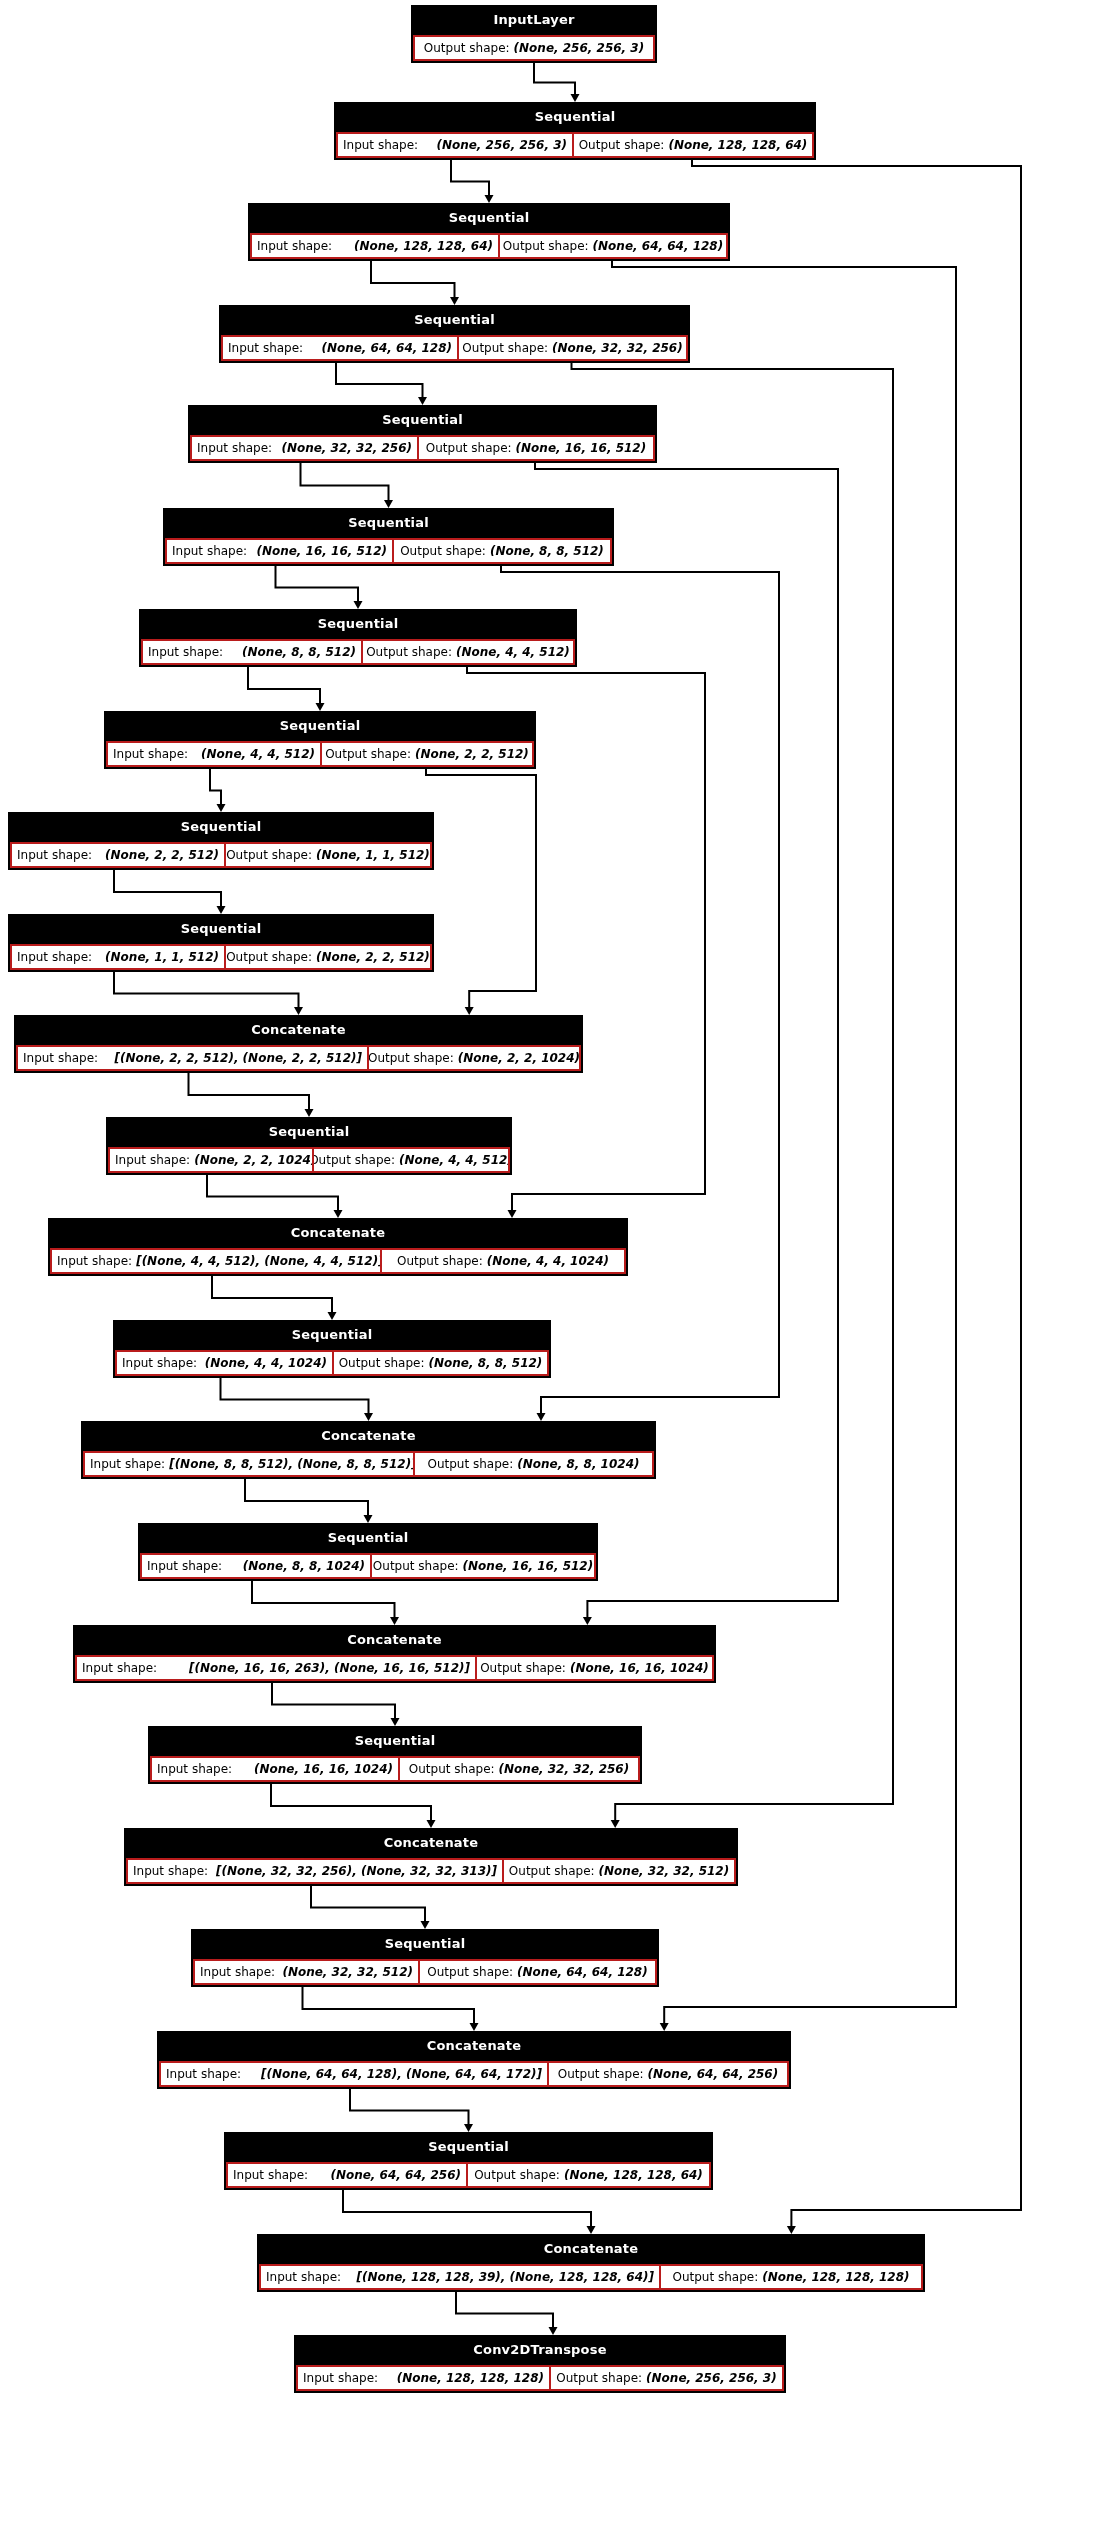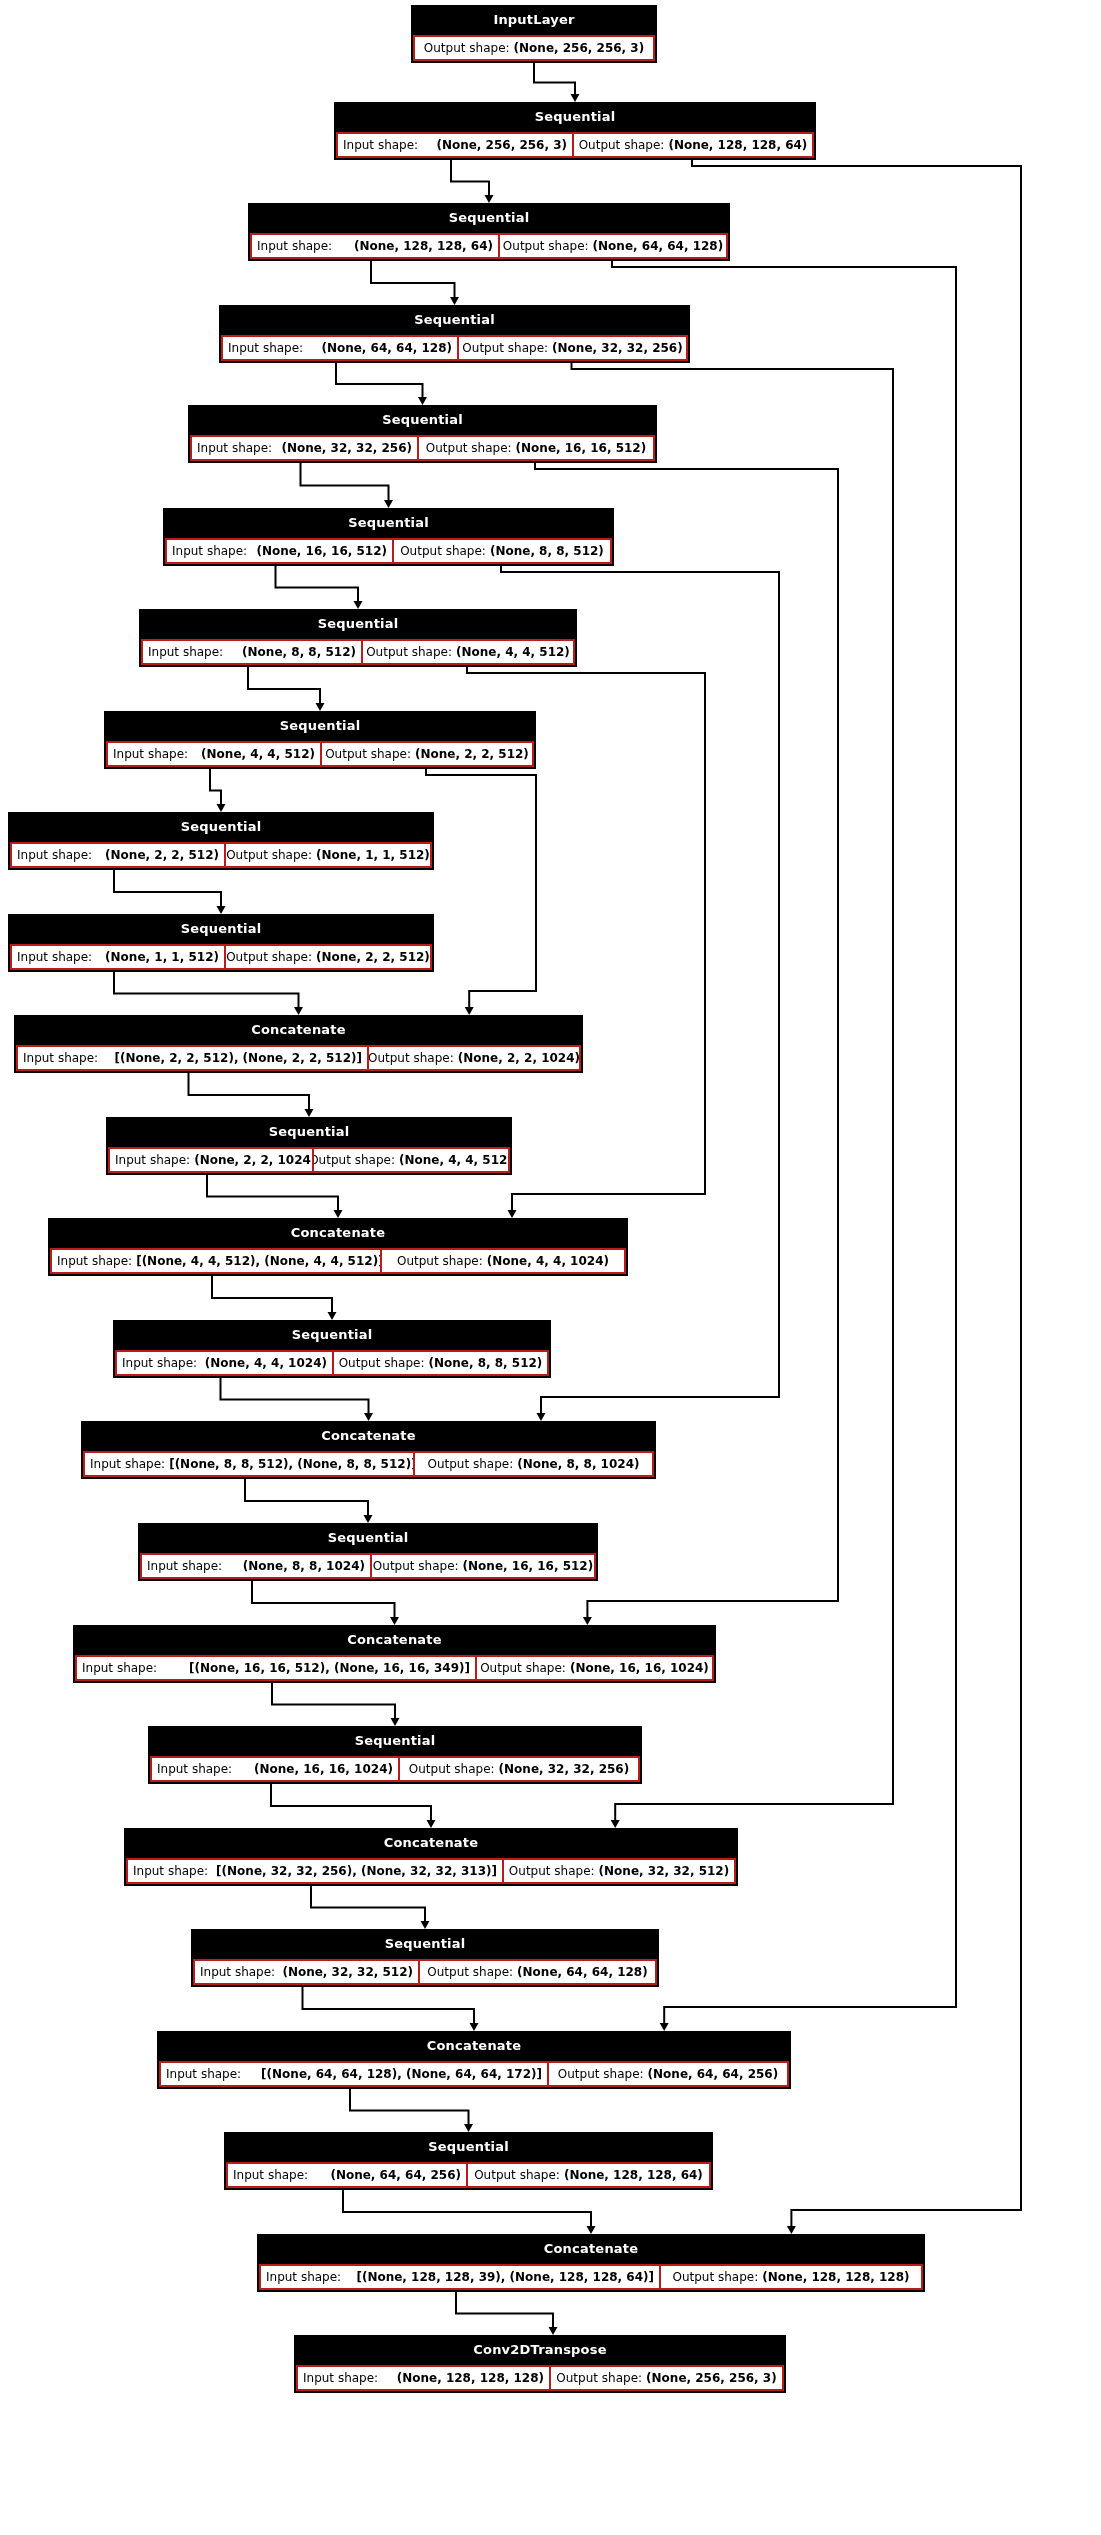--- a/index.html
+++ b/index.html
@@ -16,21 +16,21 @@
   }
   .node .shapes{display:flex;height:28px;box-sizing:border-box;
      border-top:2px solid #000;background:#b91c1c;}
   .cell{
     background:#fff;display:flex;align-items:center;justify-content:center;
     font-size:12px;color:#000;white-space:nowrap;overflow:hidden;
     box-sizing:border-box;padding:0 5px;margin:2px 0 2px 2px;
   }
   .cell:last-child{margin-right:2px;}
   .cell.wfix{flex:none;justify-content:space-between;}
-  .cell b{font-weight:bold;margin-left:4px;}
+  .cell b{font-weight:bold;margin-left:4px;font-style:italic;}
   .lbl{font-weight:normal;}
 </style>
 </head>
 <body>
 
 <div id="canvas">
   <svg id="edges" xmlns="http://www.w3.org/2000/svg" viewBox="0 0 1101 2535">
       <path d="M 534 63 L 534 82.5 L 575 82.5 L 575 94" stroke="#000" stroke-width="2" fill="none"></path>
       <path d="M 570.5 94 L 579.5 94 L 575 102 Z" fill="#000"></path>
       <path d="M 451 160 L 451 181.5 L 489 181.5 L 489 195" stroke="#000" stroke-width="2" fill="none"></path>
@@ -294,21 +294,21 @@
           <span class="lbl">Output shape:</span>
           <b>(None, 16, 16, 512)</b>
         </div>
       </div>
     </div>
     <div class="node" style="left: 73px; top: 1625px; width: 643px;">
       <div class="title">Concatenate</div>
       <div class="shapes">
         <div class="cell wfix" style="width: 398px;">
           <span class="lbl">Input shape:</span>
-          <b>[(None, 16, 16, 512), (None, 16, 16, 349)]</b>
+          <b>[(None, 16, 16, 263), (None, 16, 16, 512)]</b>
         </div>
         <div class="cell" style="flex: 1 1 auto;">
           <span class="lbl">Output shape:</span>
           <b>(None, 16, 16, 1024)</b>
         </div>
       </div>
     </div>
     <div class="node" style="left: 148px; top: 1726px; width: 494px;">
       <div class="title">Sequential</div>
       <div class="shapes">

